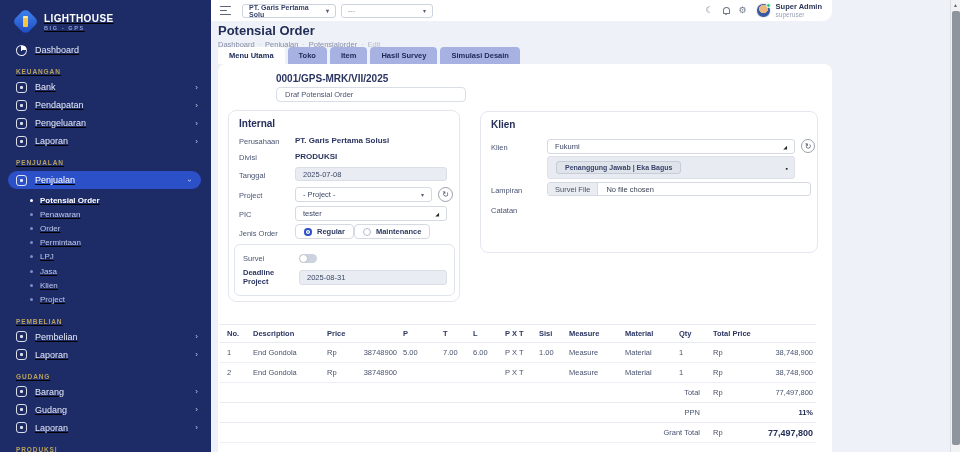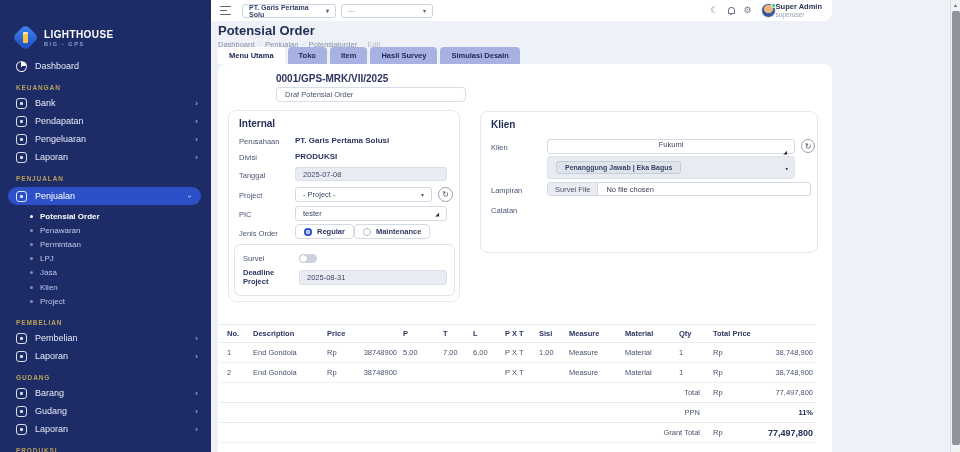--- a/index.html
+++ b/index.html
@@ -1,20 +1,20 @@
 <!DOCTYPE html>
 <html><head>
 <meta charset="utf-8">
 <style>
   * { margin:0; padding:0; box-sizing:border-box; }
   html,body { width:960px; height:452px; overflow:hidden; }
   body { position:relative; font-family:"Liberation Sans", sans-serif; background:#eef1f7; }
 
   
-  .sidebar { position:absolute; left:0; top:0; width:211px; height:452px; background:#1d2b66; padding-top:24px; }
+  .sidebar { position:absolute; left:0; top:0; width:211px; height:452px; background:#1d2b66; padding-top:8px;text-decoration:underline; }
   .logo-row { display:flex; align-items:center; gap:9px; padding:4px 14px 10px 16px; }
   .logo-diamond { width:19px; height:19px; background:linear-gradient(135deg,#3f86f2,#1d49c0); border-radius:5px; transform:rotate(45deg); display:flex; align-items:center; justify-content:center; flex:0 0 auto; }
   .logo-diamond .lh { width:5px; height:11px; background:#f6c744; border-radius:1px; transform:rotate(-45deg); display:block; border-top:2px solid #fde9a8; }
   .logo-name { font-size:10px; font-weight:800; color:#ffffff; letter-spacing:.4px; }
   .logo-tag { font-size:5.5px; font-weight:700; color:#8fa0d8; letter-spacing:1.6px; margin-top:1px; }
   .side-item { position:relative; display:flex; align-items:center; gap:8px; padding:3.5px 14px 3.5px 16px; font-size:9px; color:#e6eaf8; cursor:pointer; }
   .side-item .chev { position:absolute; right:13px; font-size:8px; color:#c3cbe8; }
   .chev.down { display:inline-block; transform:rotate(90deg); }
   .icn { width:11px; height:11px; border:1px solid rgba(255,255,255,.85); border-radius:3px; position:relative; flex:0 0 auto; }
   .icn::after { content:""; position:absolute; left:3px; top:3px; width:3px; height:3px; background:rgba(255,255,255,.85); border-radius:1px; }
@@ -36,21 +36,21 @@
   .burger i { display:block; height:1.4px; background:#5b6478; border-radius:1px; }
   .burger i:nth-child(1){width:11px;} .burger i:nth-child(2){width:7px;} .burger i:nth-child(3){width:11px;}
   .tsel { height:14px; border:1px solid #ccd2df; border-radius:3px; display:flex; align-items:center; padding:0 6px; font-size:7px; color:#39456b; gap:5px; cursor:pointer; background:#fff; }
   .tsel .car { font-size:6px; color:#555e74; margin-left:auto; }
   .tsel.company { width:94px; margin-right:5px; font-weight:600; }
   .tsel.filter { width:92px; color:#8b93a8; }
   .top-right { margin-left:auto; display:flex; align-items:center; gap:9px; }
   .ticon { font-size:9px; color:#6f7789; cursor:pointer; line-height:1; }
   .bell { width:7px; height:7px; border:1.2px solid #6f7789; border-radius:4px 4px 1px 1px; position:relative; cursor:pointer; }
   .bell::after { content:""; position:absolute; left:1.5px; bottom:-2.4px; width:2px; height:2px; border-radius:50%; background:#6f7789; }
-  .userbox { display:flex; align-items:center; cursor:pointer; }
+  .userbox { display:flex; align-items:center; gap:5px; cursor:pointer; }
   .avatar { width:15px; height:15px; border-radius:50%; background:radial-gradient(circle at 50% 38%, #eab57e 0 42%, #36599f 43%); position:relative; flex:0 0 auto; border:1px solid #e8e8ee; }
   .avatar .on { position:absolute; right:-1px; top:-1px; width:5px; height:5px; background:#2ecc71; border:1px solid #fff; border-radius:50%; }
   .uname { font-size:7.5px; font-weight:800; color:#2b3555; line-height:1.2; }
   .urole { font-size:6.5px; color:#9aa2b6; line-height:1.1; }
 
   .page-head { position:absolute; left:7px; top:23px; }
   .page-title { font-size:13px; font-weight:800; color:#232e56; }
   .crumbs { margin-top:2px; font-size:7.5px; color:#868ea6; display:flex; gap:4px; align-items:center; }
   .crumbs .sep { color:#c2c6d2; font-size:7px; }
   .crumbs .muted { color:#b8bdcb; }
@@ -161,20 +161,24 @@
     <div class="sub-item active">
         <span class="dot"></span>
         <span>Potensial Order</span>
       </div>
     <div class="sub-item">
         <span class="dot"></span>
         <span>Penawaran</span>
       </div>
     <div class="sub-item">
         <span class="dot"></span>
+        <span>Order</span>
+      </div>
+    <div class="sub-item">
+        <span class="dot"></span>
         <span>Permintaan</span>
       </div>
     <div class="sub-item">
         <span class="dot"></span>
         <span>LPJ</span>
       </div>
     <div class="sub-item">
         <span class="dot"></span>
         <span>Jasa</span>
       </div>
@@ -325,21 +329,21 @@
         <div class="blabel" style="left:8px; top:23px; width:48px;">Deadline Project</div>
         <div class="inp gray" style="left:64px; top:25px; width:148px; height:15px;">
             <span>2025-08-31</span>
           </div>
       </div>
     </div>
 
     <div class="panel" style="left:262px; top:47px; width:338px; height:142px;">
       <div class="panel-title">Klien</div>
       <div class="flabel" style="left:10px; top:31px;">Klien</div>
-      <div class="inp" style="left:66px; top:27px; width:248px; height:15px;flex-direction:column;">
+      <div class="inp" style="left:66px; top:27px; width:248px; height:15px;">
         <span>Fukumi</span>
         <span class="exp">◢</span>
       </div>
       <div class="circle-btn" style="left:320px; top:27px; width:14px; height:14px;">
           <span>↻</span>
         </div>
 
       <div class="tagarea" style="left:66px; top:44px; width:248px; height:23px;">
         <span class="tagpill">Penanggung Jawab | Eka Bagus</span>
         <span class="tag-x">▪</span>

